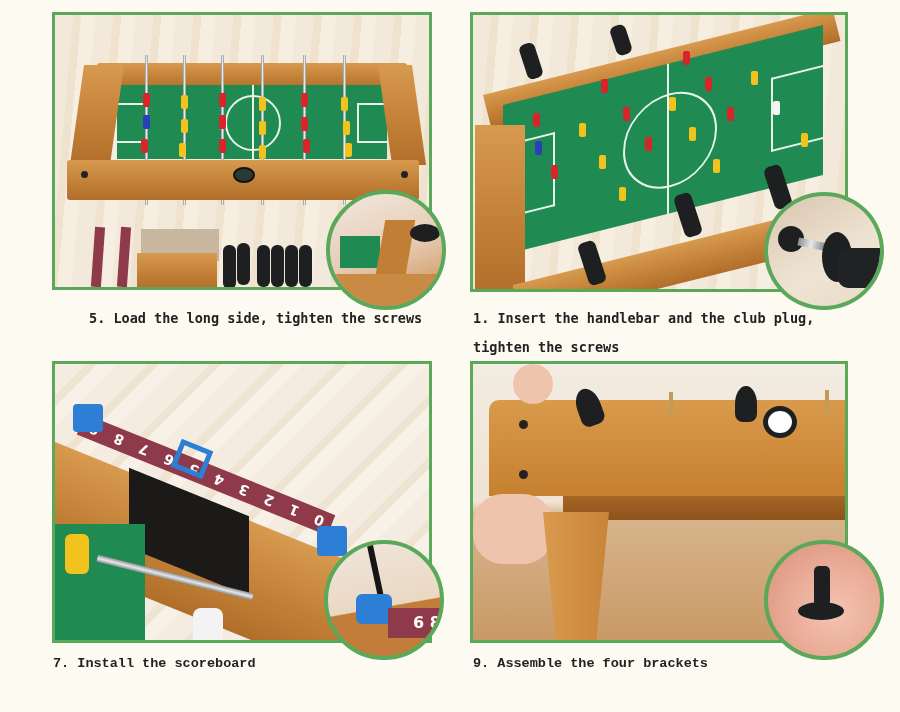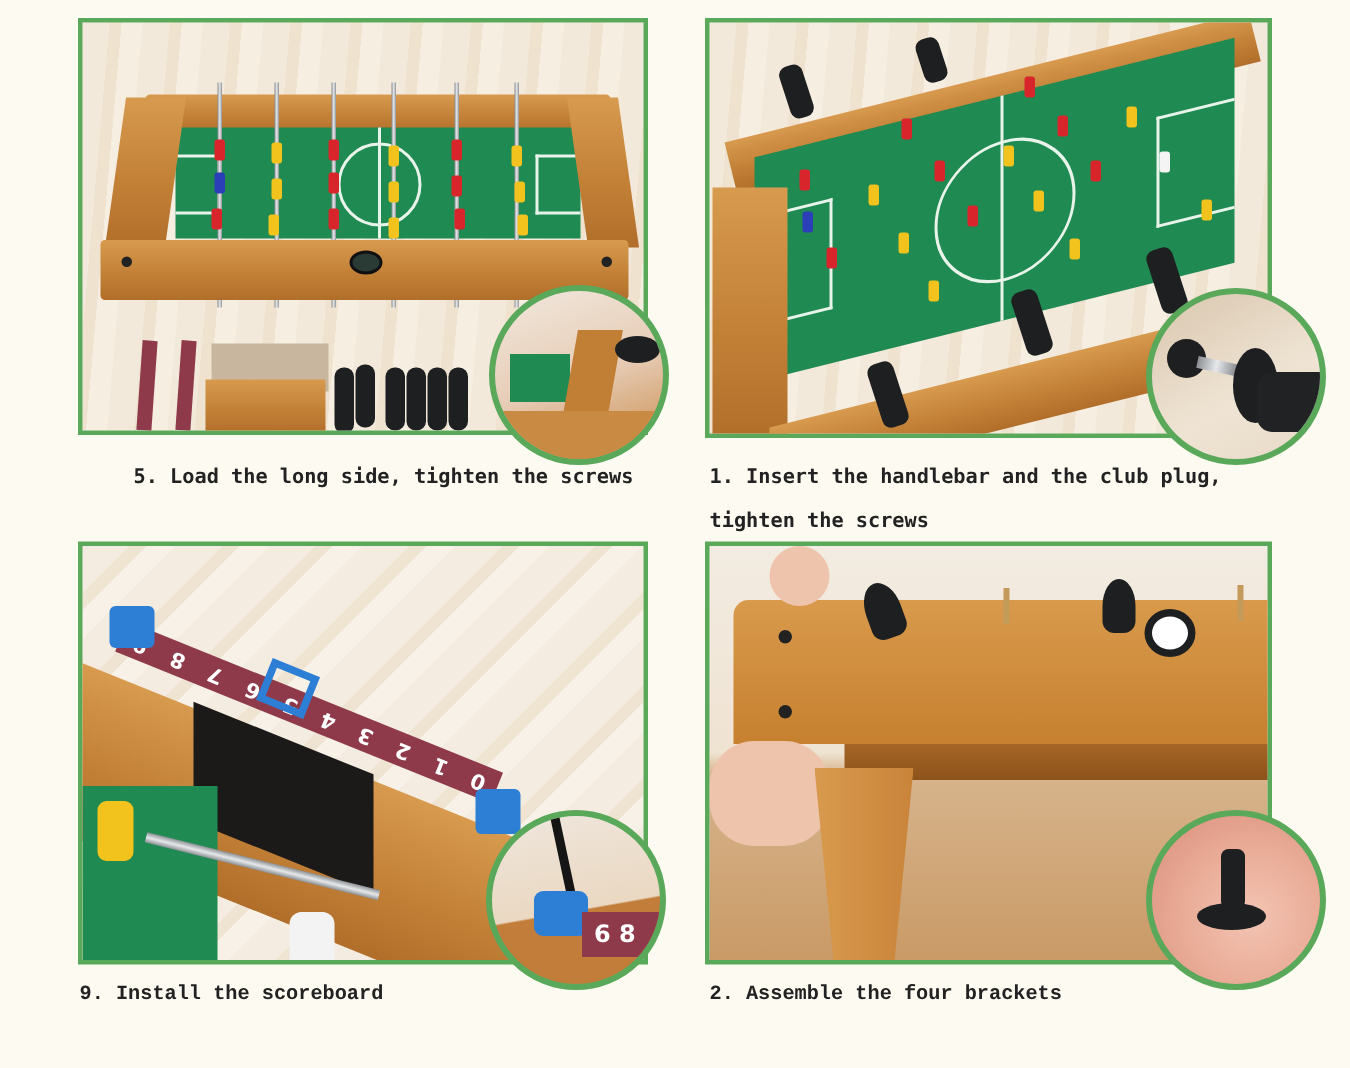--- a/index.html
+++ b/index.html
@@ -1,19 +1,19 @@
 <!DOCTYPE html>
 <html><head>
 <meta charset="utf-8">
 <style>
   html,body{margin:0;padding:0;}
   body{width:900px;height:712px;background:#fdfbf1;position:relative;overflow:hidden;font-family:"DejaVu Sans Mono","Liberation Mono",monospace;}
   .panel{position:absolute;border:3px solid #5aa85a;box-sizing:border-box;overflow:hidden;background:#efe7d8;}
   .caption{position:absolute;font-family:"DejaVu Sans Mono","Liberation Mono",monospace;font-weight:bold;font-size:13.5px;color:#222;line-height:28px;}
-  .inset{position:absolute;border-radius:50%;border:4px solid #5aa85a;box-sizing:border-box;overflow:hidden;z-index:5;}
+  .inset{position:absolute;border-radius:50%;border:4px solid #5aa85a;box-sizing:border-box;overflow:hidden;z-index:5;text-align:center;}
   
   .wood{background:linear-gradient(180deg,#d79a4e 0%,#c17f36 60%,#b06e2a 100%);}
   .wood-dark{background:linear-gradient(180deg,#a56525,#8d531c);}
   .floor{background:repeating-linear-gradient(95deg,#f3e9da 0 18px,#efe2cf 18px 26px,#f6eee1 26px 40px);}
   .field{background:#1f8a52;position:absolute;}
   .line{position:absolute;background:#e8f4ea;}
   .rod{position:absolute;background:linear-gradient(90deg,#8b8f93,#e6e8ea,#8b8f93);}
   .handle{position:absolute;background:#1d1f21;border-radius:6px;}
   .player{position:absolute;width:7px;height:14px;border-radius:2px;}
   .p-red{background:#d8252b;}
@@ -152,33 +152,33 @@
   <div class="field" style="left:0;top:160px;width:90px;height:122px;"></div>
   <div class="rod" style="left:40px;top:210px;width:160px;height:7px;transform:rotate(14deg);background:linear-gradient(180deg,#8b8f93,#e6e8ea,#8b8f93);"></div>
   <div class="player p-yel" style="left:10px;top:170px;width:24px;height:40px;border-radius:6px;"></div>
   <div style="position:absolute;left:138px;top:244px;width:30px;height:40px;background:#f3f3f3;border-radius:8px;"></div>
 </div>
 <div class="inset" style="left:324px;top:540px;width:120px;height:120px;background:linear-gradient(170deg,#efe6dc 0%,#ead8c2 55%,#c27d3a 56%,#c27d3a 100%);">
   <div style="position:absolute;left:44px;top:-4px;width:6px;height:58px;background:#151515;transform:rotate(-12deg);"></div>
   <div style="position:absolute;left:28px;top:50px;width:36px;height:30px;background:#2d7fd6;border-radius:6px;"></div>
   <div style="position:absolute;left:60px;top:64px;width:70px;height:30px;background:#8e3a4a;color:#fff;font-weight:bold;font-family:'DejaVu Sans',sans-serif;font-size:16px;padding-left:8px;box-sizing:border-box;line-height:30px;">6 8</div>
 </div>
-<div class="caption" style="left:53px;top:650px;font-family:'Liberation Mono','DejaVu Sans Mono',monospace;">9. Install the scoreboard</div>
+<div class="caption" style="left:53px;top:650px;font-family:'Liberation Mono','DejaVu Sans Mono',monospace;">7. Install the scoreboard</div>
 
 <div class="panel" style="left:470px;top:361px;width:378px;height:282px;background:linear-gradient(180deg,#f3ece2 0%,#efe3d2 50%,#d7b48c 55%,#c99a66 100%);">
   <div class="wood" style="position:absolute;left:16px;top:36px;width:362px;height:96px;border-radius:10px 0 0 0;background:linear-gradient(180deg,#d99a4c,#c6802f);"></div>
   <div class="wood-dark" style="position:absolute;left:90px;top:132px;width:288px;height:24px;"></div>
   <div class="screw" style="left:46px;top:56px;width:9px;height:9px;"></div>
   <div class="screw" style="left:46px;top:106px;width:9px;height:9px;"></div>
   <div class="handle" style="left:104px;top:24px;width:24px;height:38px;border-radius:50% 50% 8px 8px;transform:rotate(-20deg);"></div>
   <div class="handle" style="left:262px;top:22px;width:22px;height:36px;border-radius:50% 50% 8px 8px;"></div>
   <div class="rod" style="left:196px;top:28px;width:4px;height:24px;background:#c39a5a;"></div>
   <div class="rod" style="left:352px;top:26px;width:4px;height:24px;background:#c39a5a;"></div>
   <div style="position:absolute;left:290px;top:42px;width:34px;height:32px;border-radius:50%;background:#fff;border:5px solid #1d1f21;box-sizing:border-box;"></div>
   <div style="position:absolute;left:0;top:130px;width:80px;height:70px;background:#eec4ad;border-radius:30px;"></div>
   <div style="position:absolute;left:40px;top:0;width:40px;height:40px;background:#eec4ad;border-radius:20px;"></div>
   <div class="wood" style="position:absolute;left:70px;top:148px;width:66px;height:134px;background:linear-gradient(90deg,#d89a4e,#c9843a);clip-path:polygon(0 0,100% 0,80% 100%,20% 100%);"></div>
 </div>
 <div class="inset" style="left:764px;top:540px;width:120px;height:120px;background:radial-gradient(circle at 60% 60%,#f3c4b3 0%,#e9ab96 50%,#d88d7a 100%);">
   <div style="position:absolute;left:46px;top:22px;width:16px;height:40px;background:#1d1f21;border-radius:5px;"></div>
   <div style="position:absolute;left:30px;top:58px;width:46px;height:18px;background:#1d1f21;border-radius:50%;"></div>
 </div>
-<div class="caption" style="left:473px;top:650px;font-family:'Liberation Mono','DejaVu Sans Mono',monospace;">2. Assemble the four brackets</div>
+<div class="caption" style="left:473px;top:650px;font-family:'Liberation Mono','DejaVu Sans Mono',monospace;">9. Assemble the four brackets</div>
 
 </body></html>

